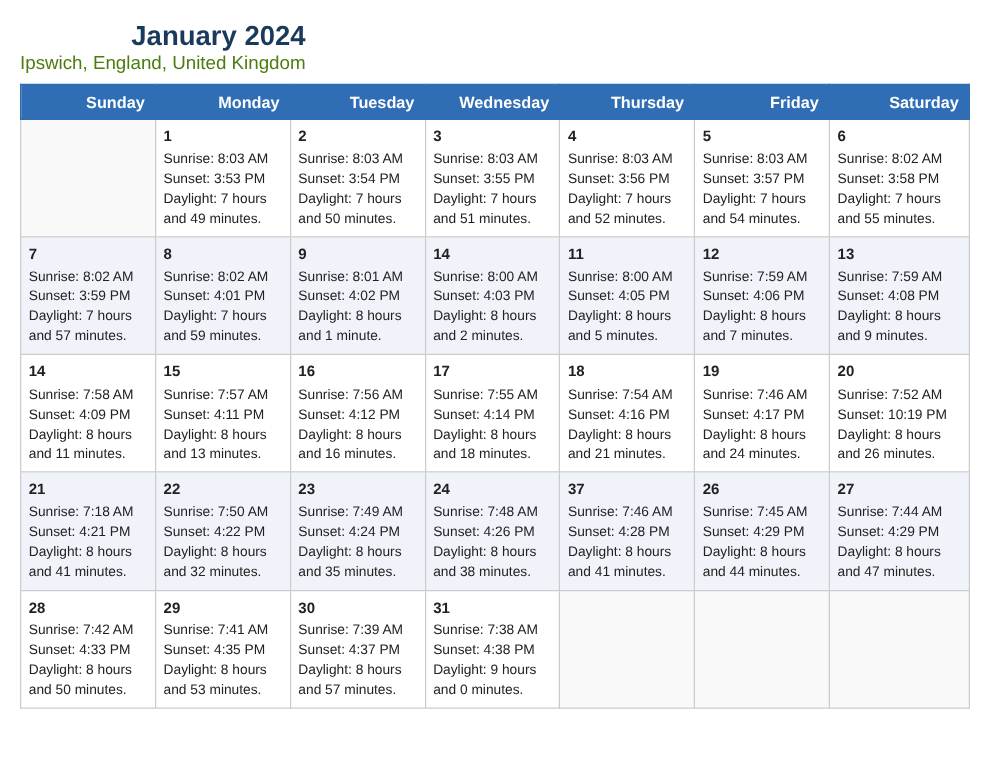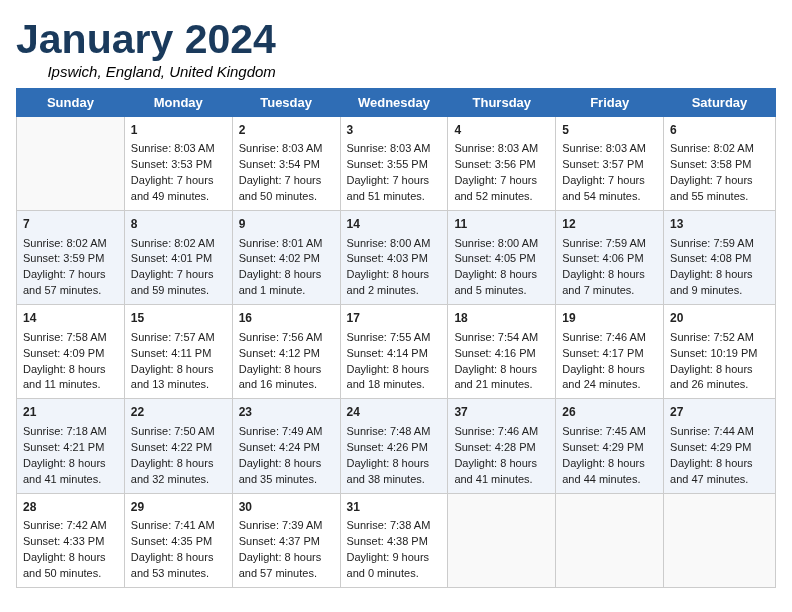--- a/index.html
+++ b/index.html
@@ -18,38 +18,37 @@
     }
     .logo {
       display: flex;
       align-items: center;
       gap: 4px;
     }
     .title-section {
       text-align: right;
     }
     .main-title {
-      font-size: 41px;
+      font-size: 22px;
       font-weight: bold;
       color: #1a3a5c;
     }
     .subtitle {
       font-size: 15px;
-      color: #000000;
-      font-style: italic;
+      color: #4d7c0f;
     }
     table {
       width: 100%;
       border-collapse: collapse;
       font-size: 11px;
     }
     thead tr th {
       background: #2f6db5;
       color: #fff;
-      text-align: center;
+      text-align: right;
       padding: 6px 8px;
       font-size: 13px;
       font-weight: bold;
       border: 1px solid #2f6db5;
     }
     tbody tr td {
       border: 1px solid #ccc;
       vertical-align: top;
       padding: 5px 6px;
       min-height: 70px;

